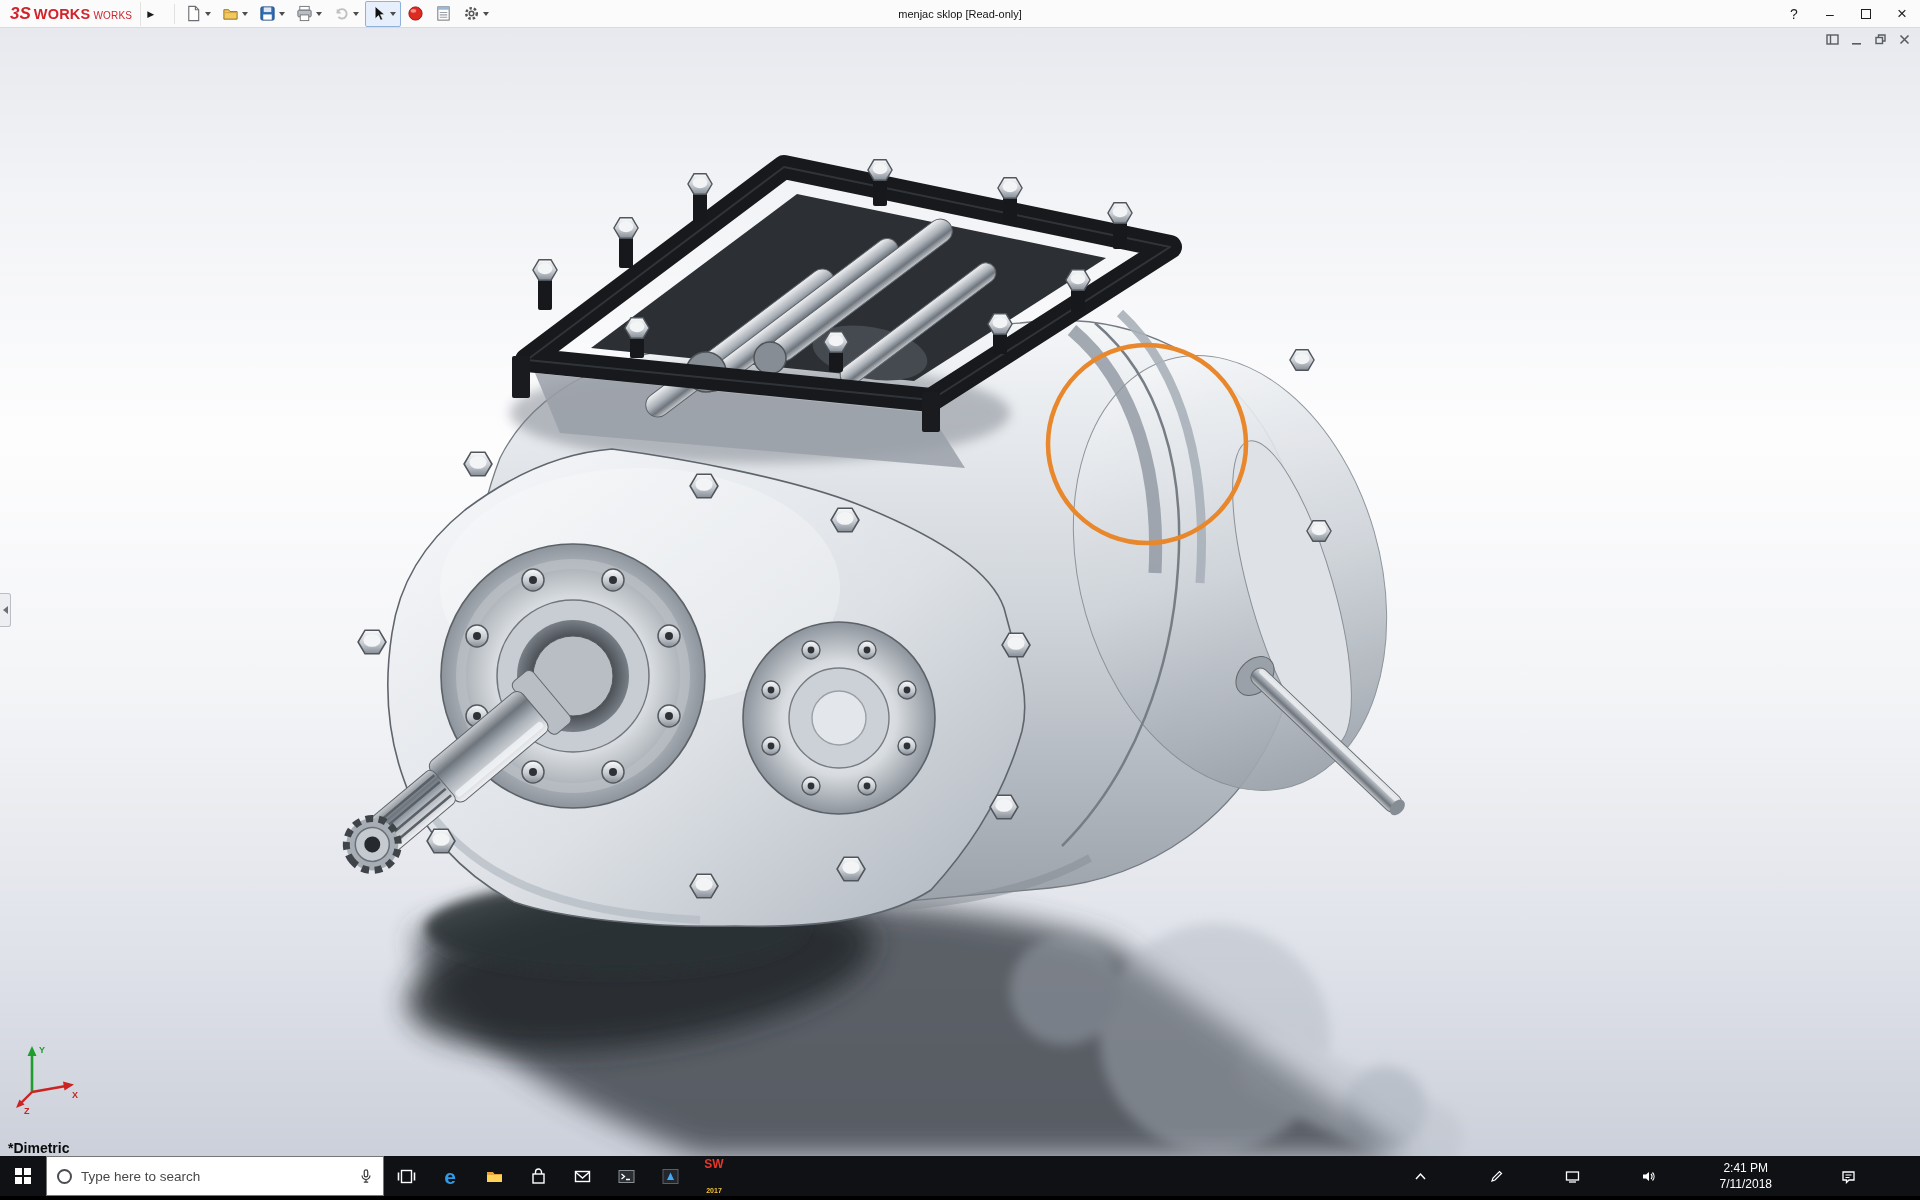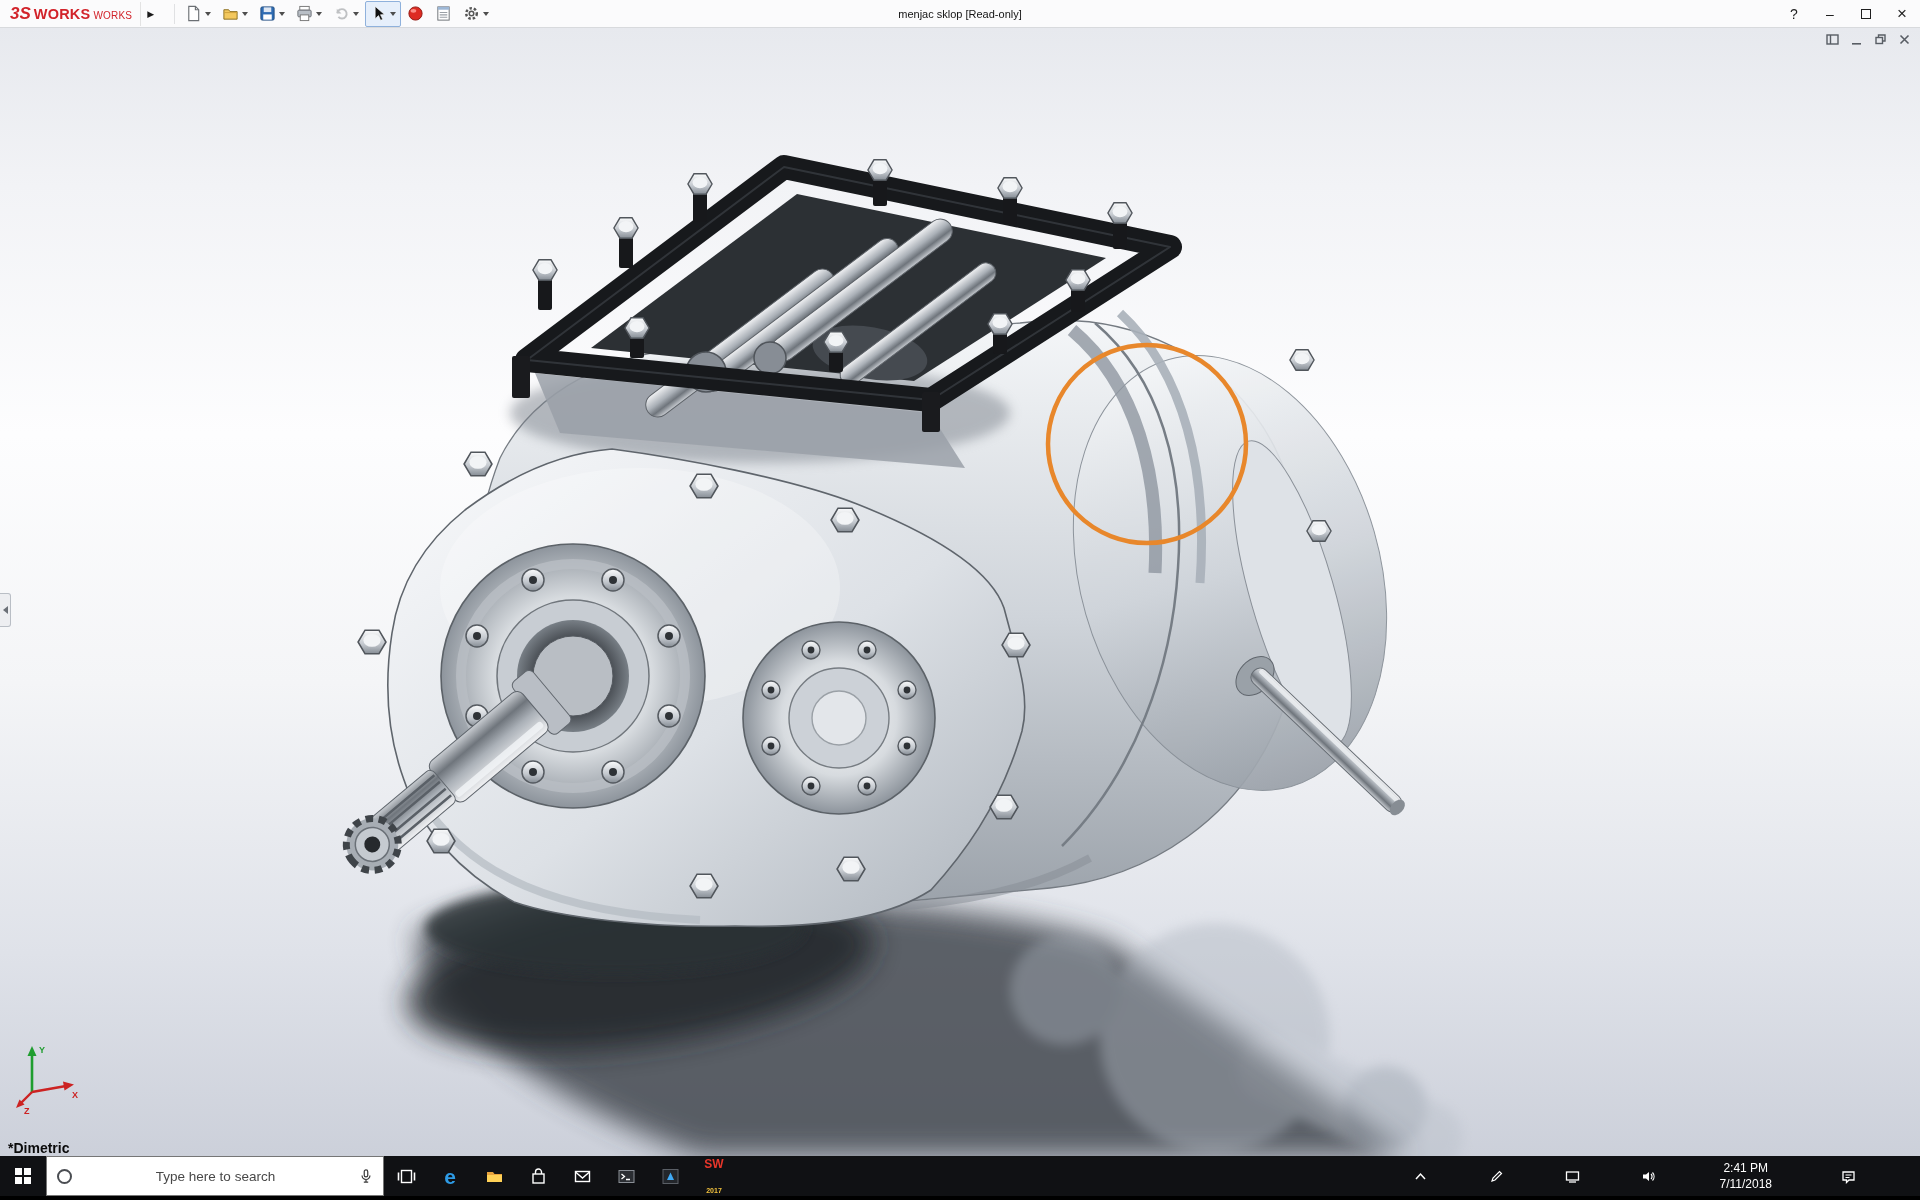--- a/index.html
+++ b/index.html
@@ -46,21 +46,21 @@
 
   
   .taskbar { height:40px; background:#101114; display:flex; align-items:stretch; color:#fff; }
   .start-btn { width:46px; display:flex; align-items:center; justify-content:center; }
   .win-grid { display:grid; grid-template-columns:7px 7px; grid-template-rows:7px 7px; gap:1.5px; }
   .win-grid span { background:#fdfdfd; }
   .search-box { width:338px; background:#fff; border:1px solid #767676; display:flex; align-items:center;
                 gap:9px; padding:0 10px; }
   .cortana-ring { width:15px; height:15px; border-radius:50%; border:2px solid #4a4d52; flex:none; }
   .search-input { border:none; outline:none; flex:1; font-size:13.5px; color:#333; background:transparent;
-                  font-family:inherit;text-align:center; }
+                  font-family:inherit; }
   .search-input::placeholder { color:#484848; opacity:1; }
   .task-icons { display:flex; align-items:stretch; }
   .task-icon { width:44px; display:flex; align-items:center; justify-content:center; }
   .task-icon svg { width:19px; height:19px; display:block; }
   .edge-glyph { font-size:21px; font-weight:bold; color:#2e9be6; line-height:1; }
   .sw-badge { display:flex; flex-direction:column; align-items:center; line-height:1; gap:17px; }
   .sw-top { color:#e8362a; font-weight:800; font-size:12px; }
   .sw-bottom { color:#f2c23d; font-weight:bold; font-size:7px; }
   .tray { margin-left:auto; display:flex; align-items:center;gap:48px; }
   .tray-icon { width:28px; display:flex; align-items:center; justify-content:center; }

